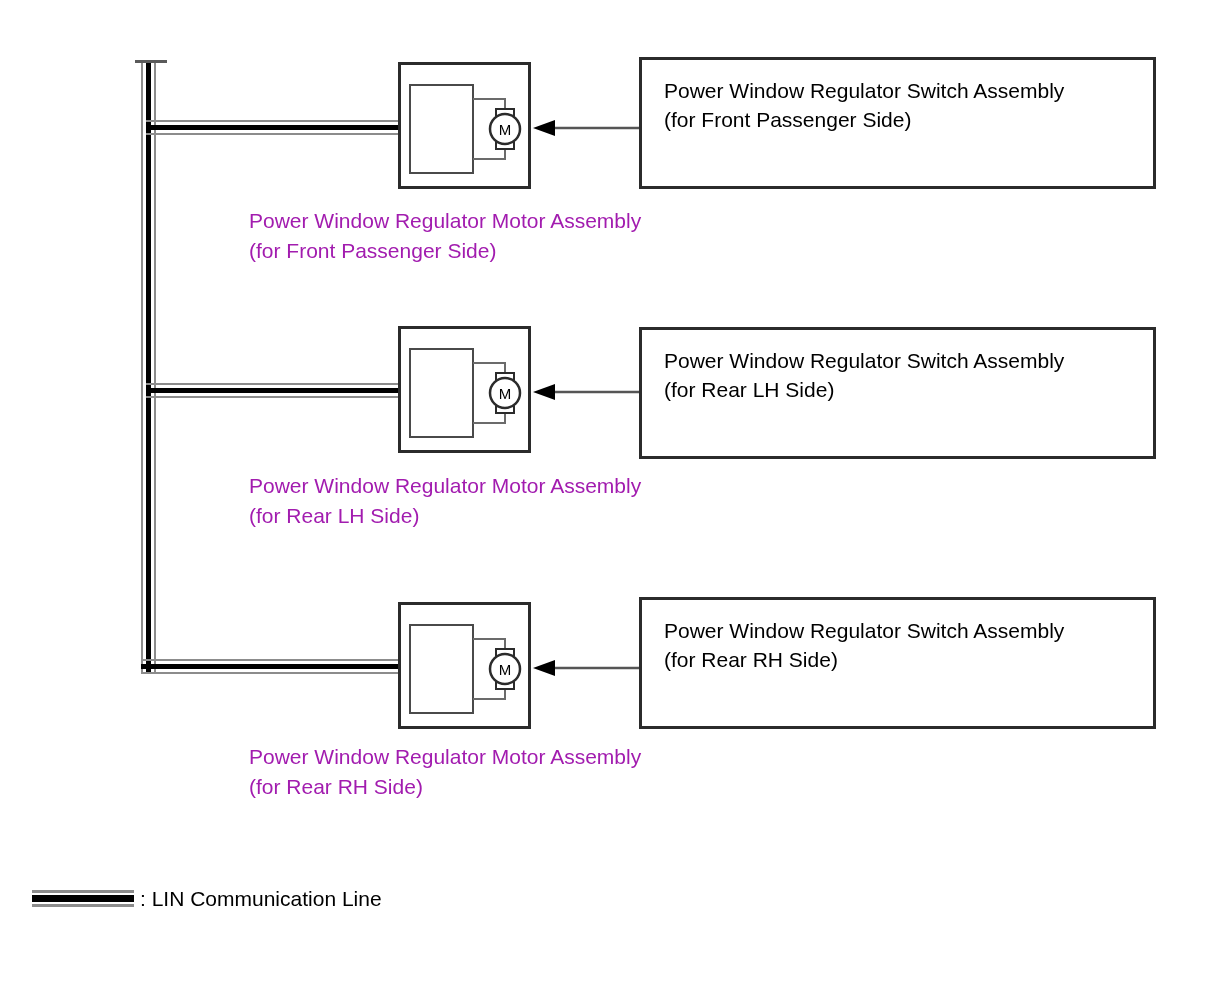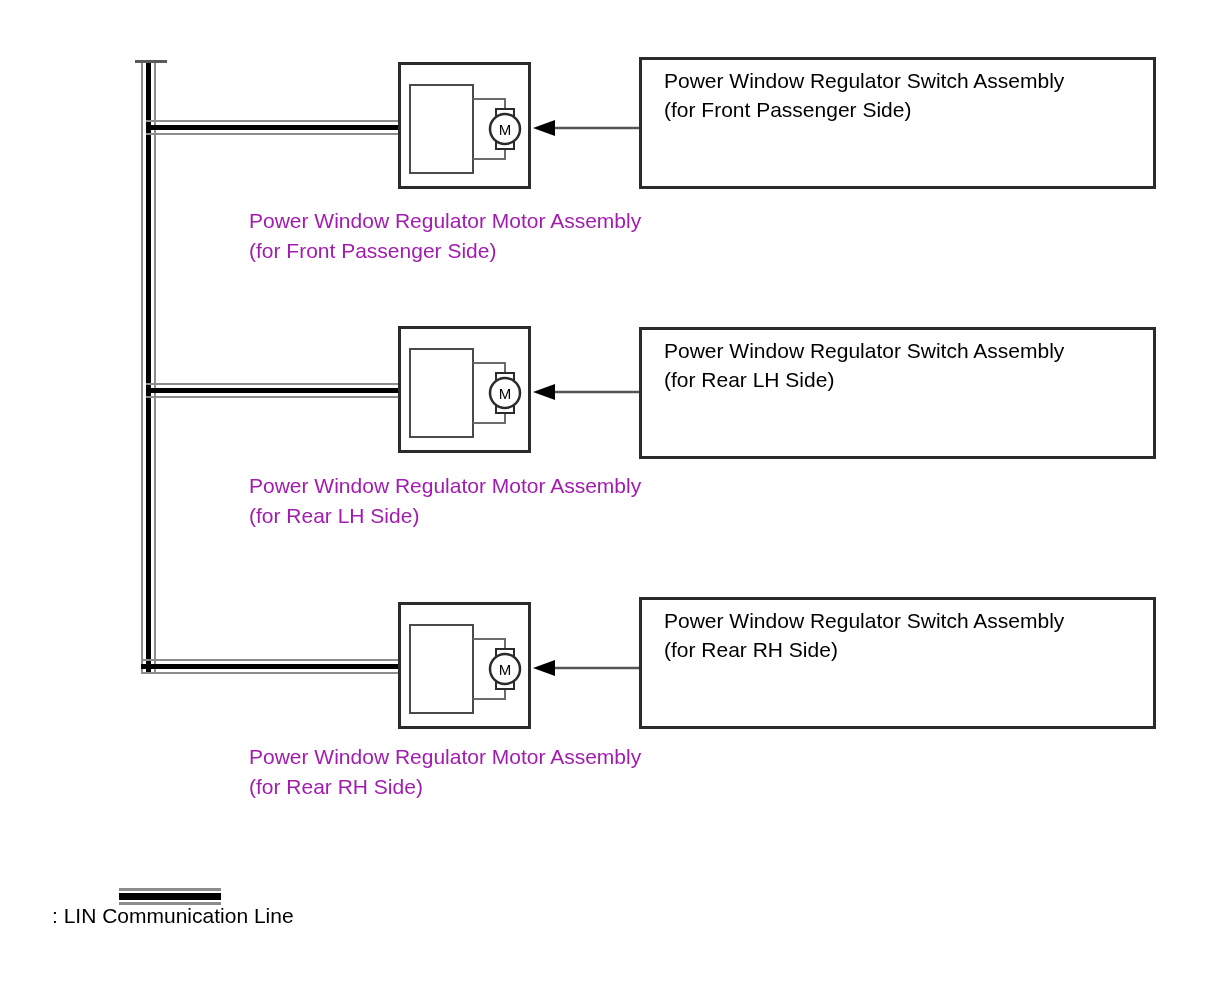--- a/index.html
+++ b/index.html
@@ -41,21 +41,21 @@
   .motor-symbol {
     position: absolute;
   }
 
   
   .switch-box {
     position: absolute;
     border: 3px solid #2b2b2b;
     background: #ffffff;
     box-sizing: border-box;
-    padding: 6px 0 0 22px;
+    padding: 16px 0 0 22px;
   }
   .switch-box .line {
     font-size: 21px;
     line-height: 29px;
     white-space: nowrap;
     color: #000;
   }
 
   
   .caption {
@@ -243,21 +243,21 @@
   <div class="switch-box" style="left:639px; top:597px; width:517px; height:132px;">
     <div class="line">Power Window Regulator Switch Assembly</div>
     <div class="line">(for Rear RH Side)</div>
   </div>
 
   <div class="caption" style="left:249px; top:742px;">
     <div>Power Window Regulator Motor Assembly</div>
     <div>(for Rear RH Side)</div>
   </div>
 
-  <div class="legend" style="left:52px; top:888px;flex-direction:column;">
+  <div class="legend" style="left:32px; top:888px;">
     <div class="legend-swatch">
       <div class="g-top"></div>
       <div class="core"></div>
       <div class="g-bot"></div>
     </div>
     <div class="legend-label">: LIN Communication Line</div>
   </div>
 
 </div>
 

